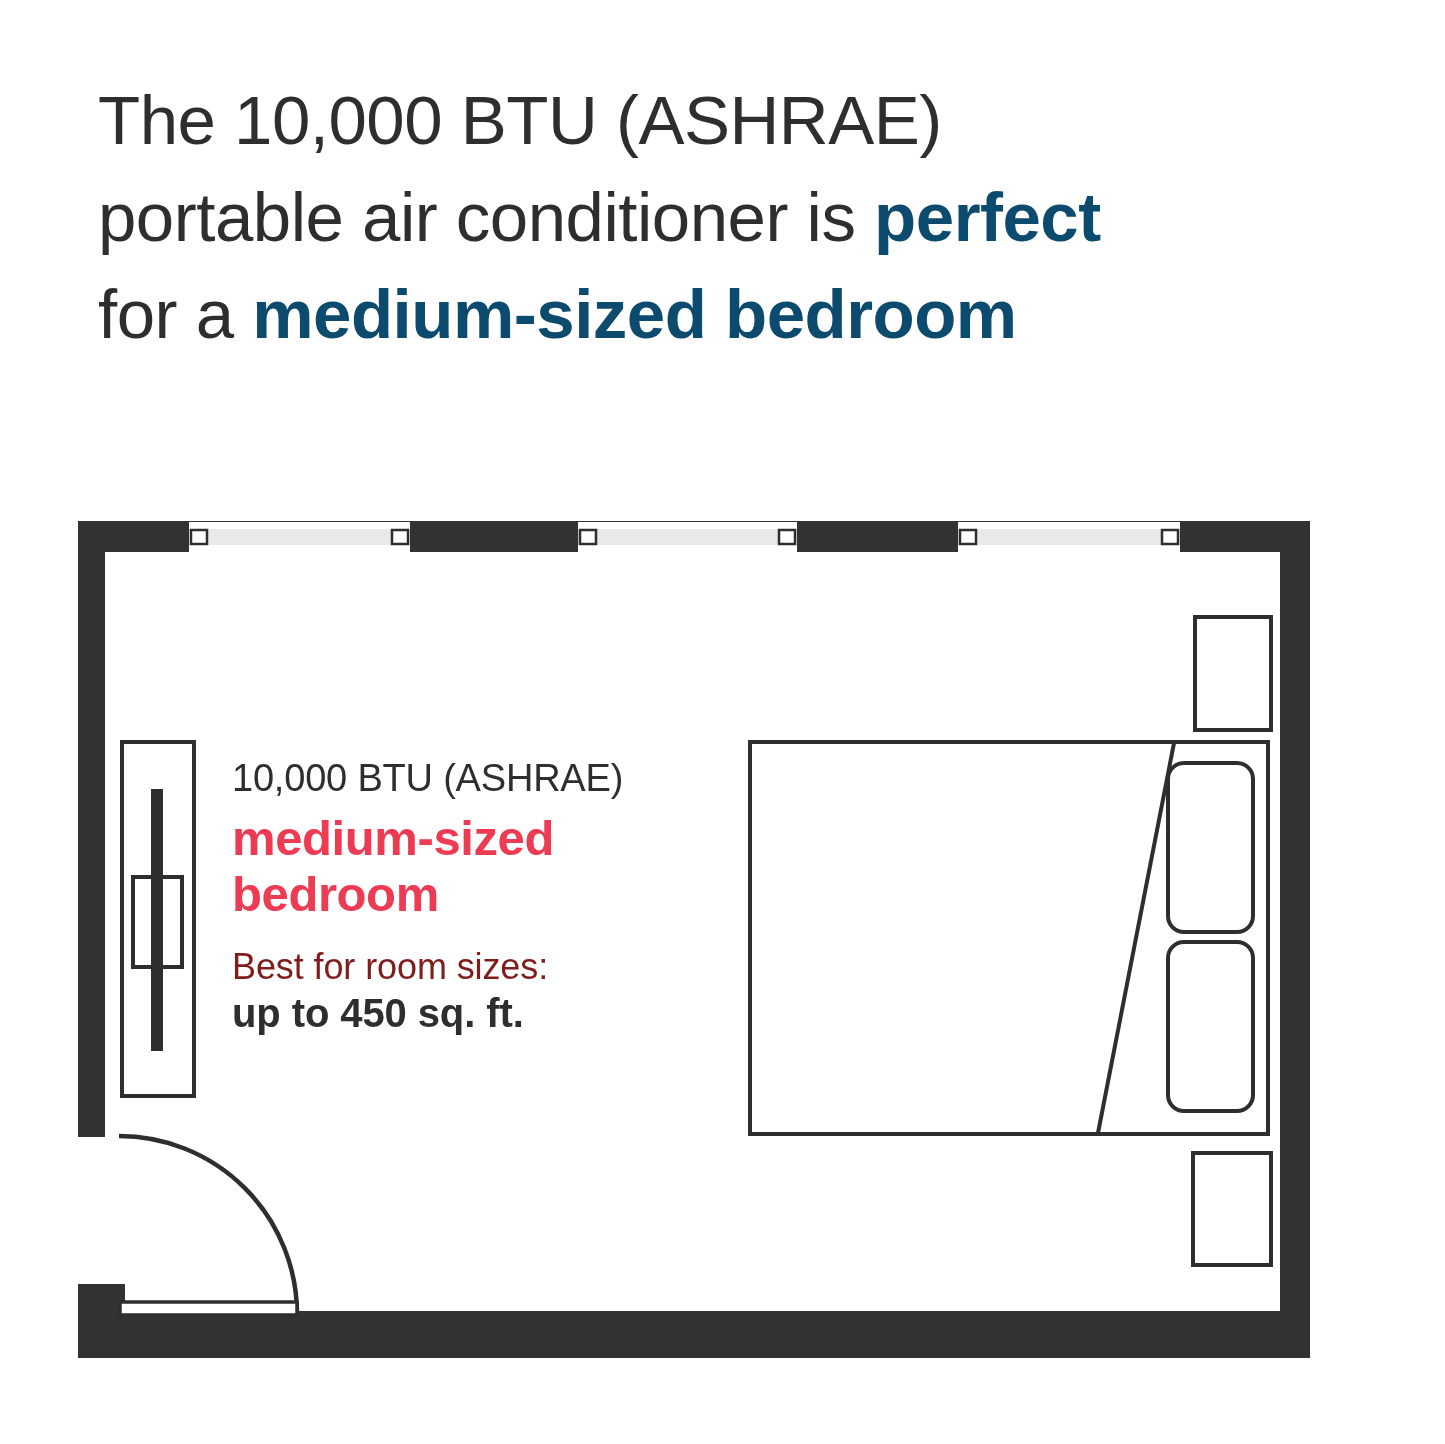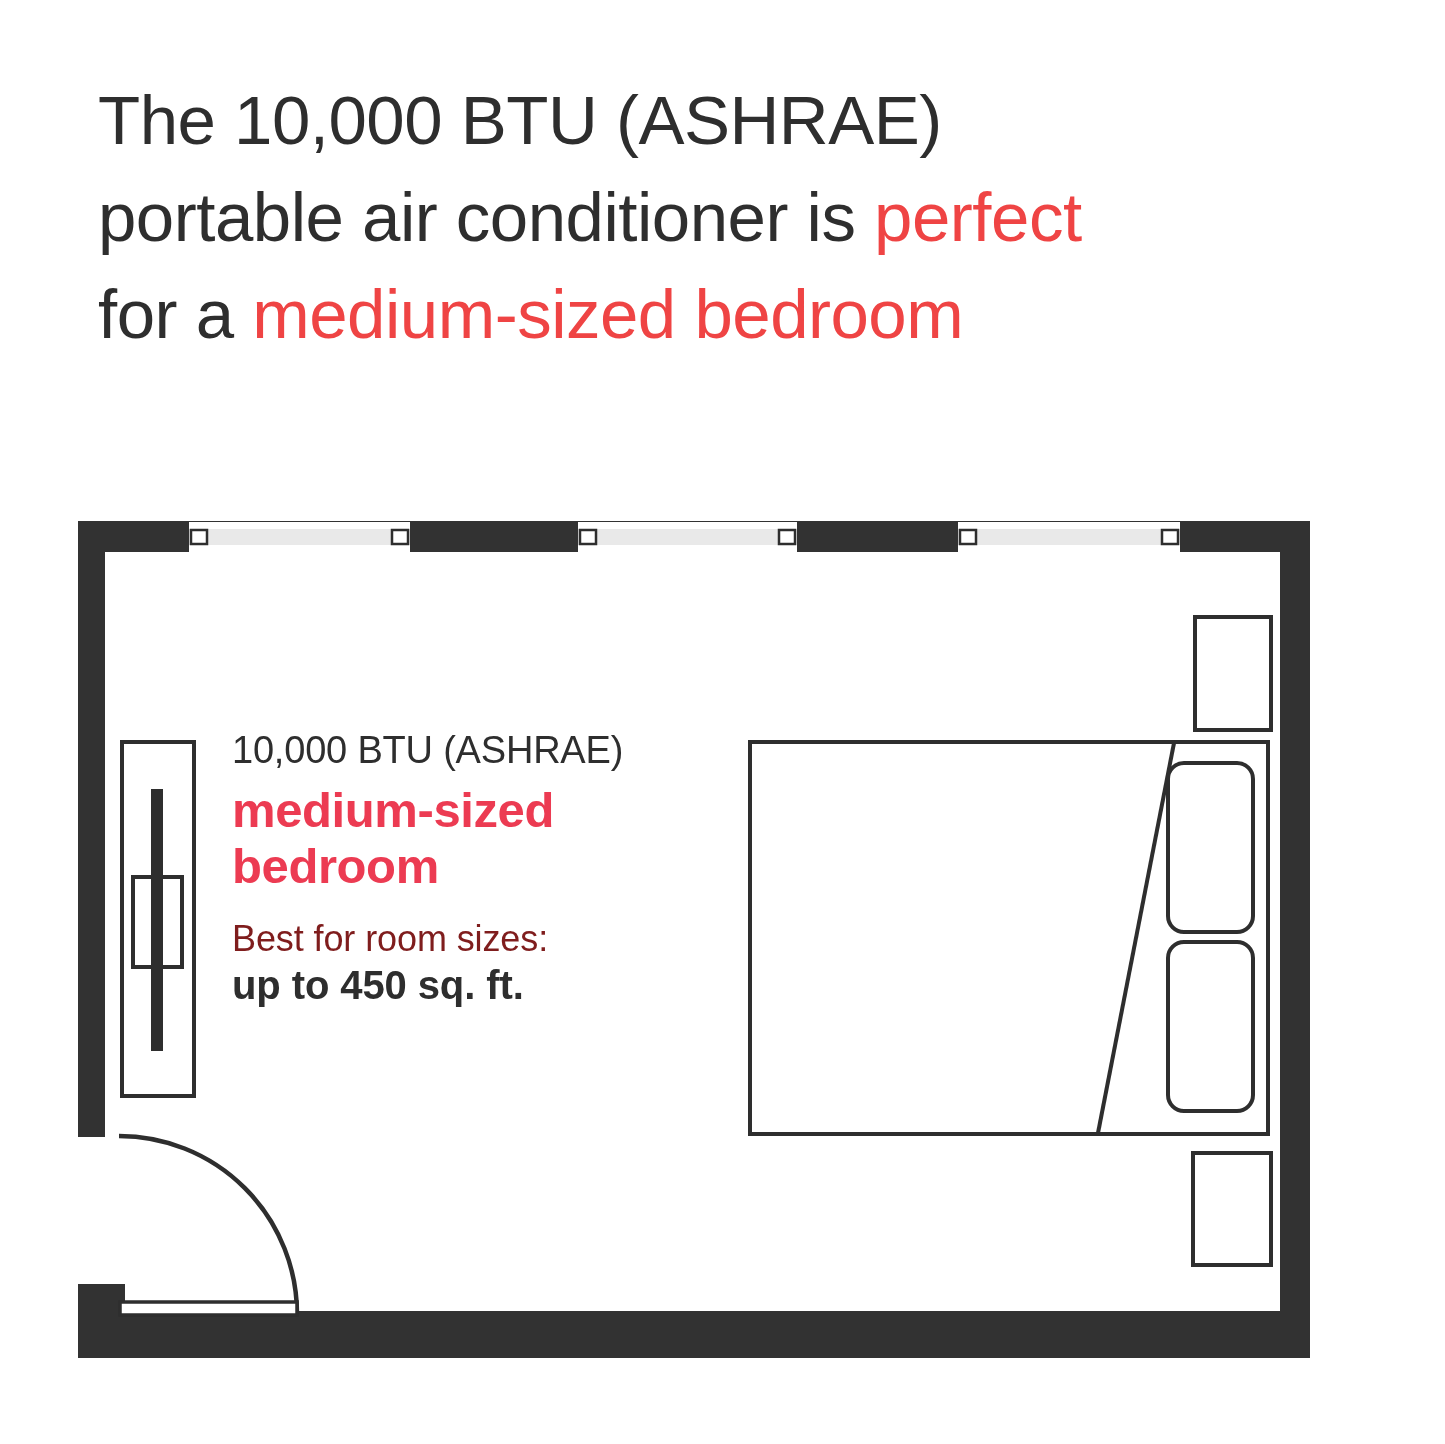--- a/index.html
+++ b/index.html
@@ -22,43 +22,43 @@
     left: 98px;
     top: 72px;
     width: 1290px;
     font-size: 69px;
     line-height: 97px;
     letter-spacing: -0.5px;
     color: #2e2e2e;
     font-weight: 400;
   }
   #headline .accent {
-    color: #ef4444;
-    font-weight: 400;
+    color: #0c4a6e;
+    font-weight: 700;
   }
 
   
   #floorplan {
     position: absolute;
     left: 78px;
     top: 521px;
     width: 1232px;
     height: 837px;
   }
   #floorplan svg {
     display: block;
     width: 1232px;
     height: 837px;
   }
 
   
   #plan-label {
     position: absolute;
     left: 232px;
-    top: 724px;
+    top: 752px;
     width: 520px;
   }
   #plan-label .lbl-btu {
     font-size: 38px;
     line-height: 52px;
     color: #2e2e2e;
     font-weight: 400;
     letter-spacing: -0.2px;
     white-space: nowrap;
   }

